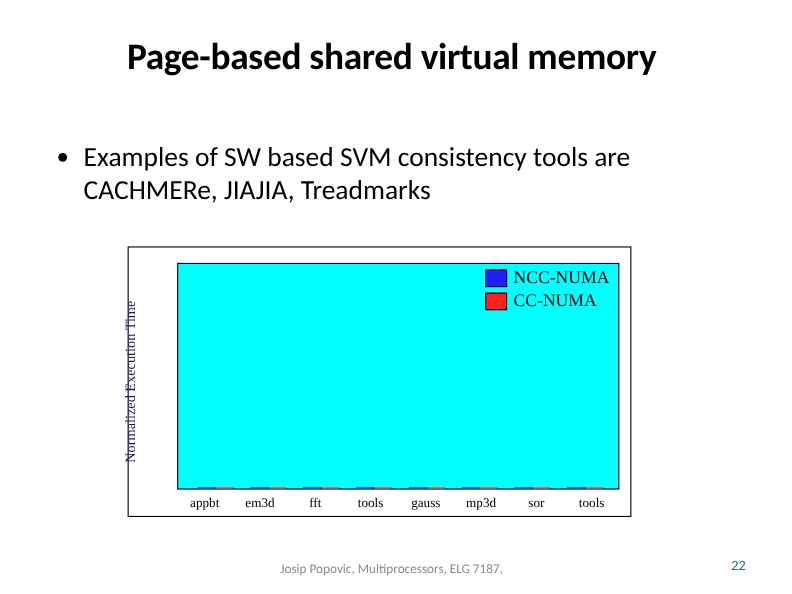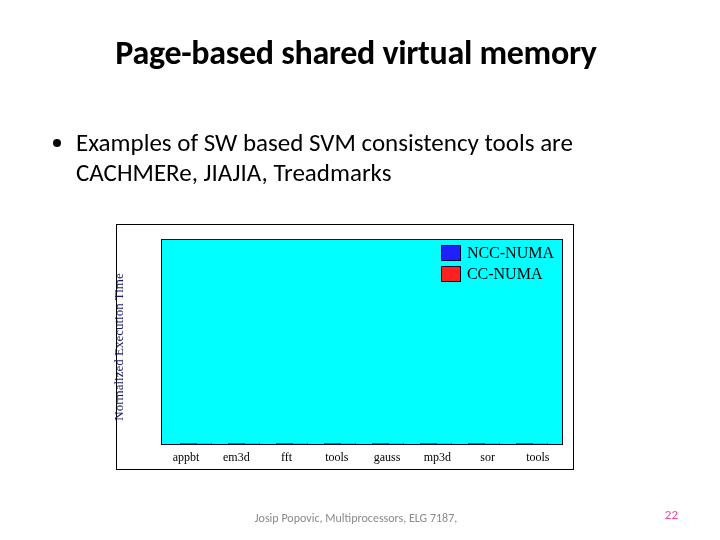--- a/index.html
+++ b/index.html
@@ -145,21 +145,21 @@
     text-align: center;
     font-size: 12px;
     color: #8a8a8a;
     line-height: 1.15;
   }
   .pagenum {
     position: absolute;
     right: 34px;
     bottom: 18px;
     font-size: 13px;
-    color: #ec4899;
+    color: #0f766e;
   }
 </style>
 </head>
 <body>
 
 <div class="slide">
 
   <div class="title">Page-based shared virtual memory</div>
 
   <div class="body">

